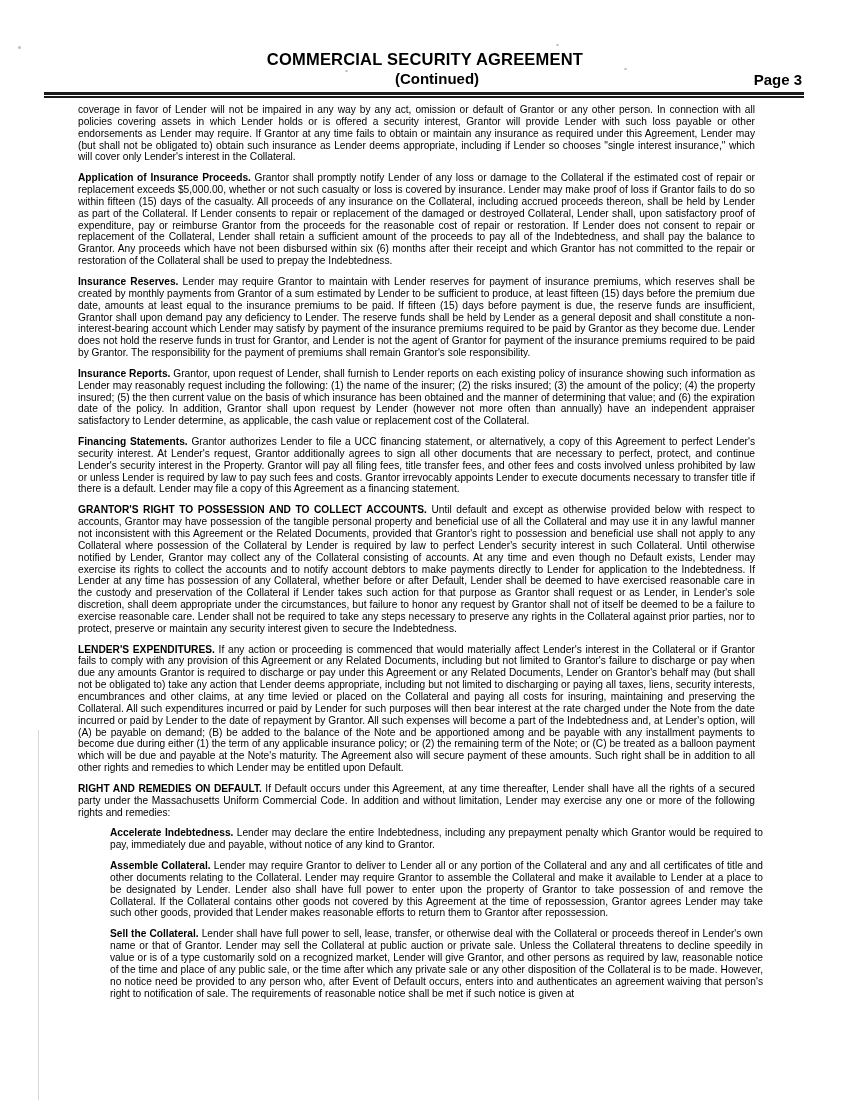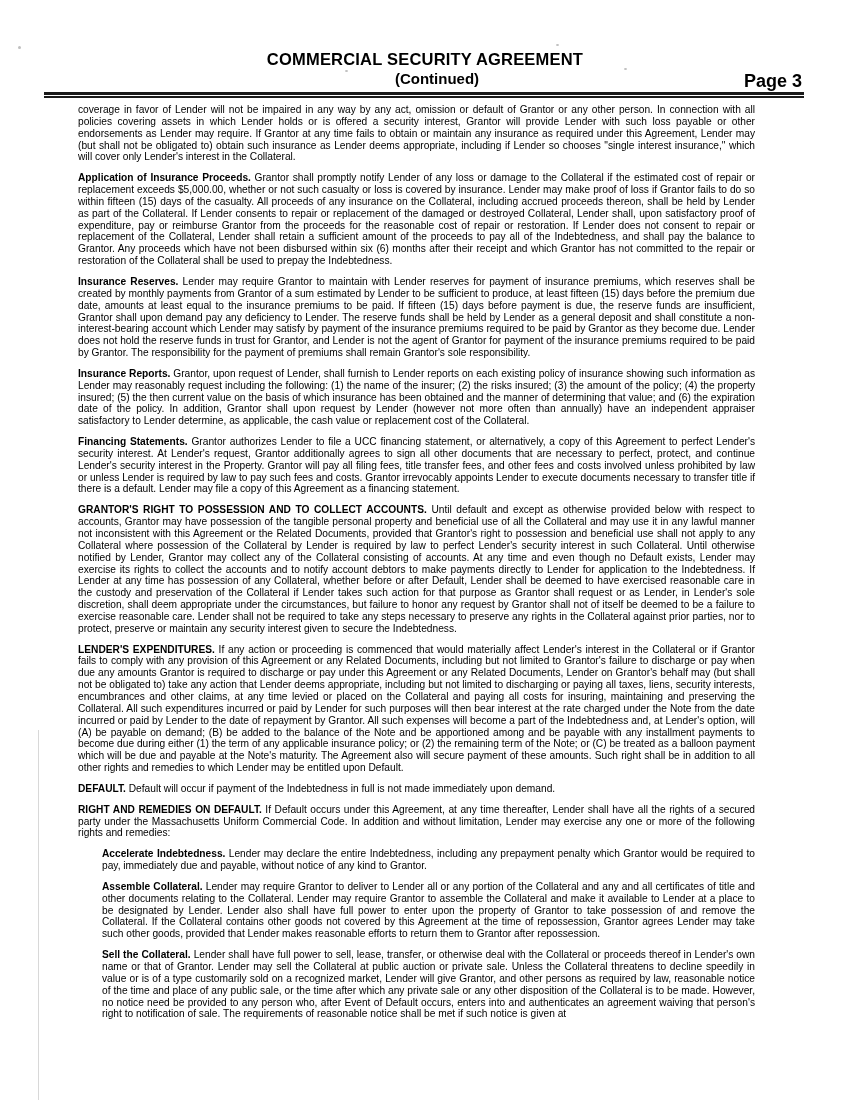--- a/index.html
+++ b/index.html
@@ -43,21 +43,21 @@
     left: 12px;
     width: 850px;
     text-align: center;
     font-size: 15px;
     font-weight: bold;
   }
   .page-number {
     position: absolute;
     top: 21px;
     right: 48px;
-    font-size: 18px;
+    font-size: 15px;
     font-weight: bold;
   }
 
   .rule-wrap {
     position: absolute;
     top: 92px;
     left: 44px;
     width: 760px;
   }
   .rule-thick {
@@ -84,21 +84,21 @@
     text-align: justify;
     text-justify: inter-word;
   }
   .para {
     margin: 0 0 9px 0;
     text-align: justify;
   }
   .para:last-child { margin-bottom: 0; }
 
   .para.indent {
-    margin-left: 24px;
+    margin-left: 32px;
     width: 653px;
   }
 
   .run-head {
     font-weight: bold;
   }
   .sec-head {
     font-weight: bold;
   }
 
@@ -146,21 +146,20 @@
     <p class="para"><span class="run-head">Insurance Reserves.</span><span>  Lender may require Grantor to maintain with Lender reserves for payment of insurance premiums, which reserves shall be created by monthly payments from Grantor of a sum estimated by Lender to be sufficient to produce, at least fifteen (15) days before the premium due date, amounts at least equal to the insurance premiums to be paid.  If fifteen (15) days before payment is due, the reserve funds are insufficient, Grantor shall upon demand pay any deficiency to Lender.  The reserve funds shall be held by Lender as a general deposit and shall constitute a non-interest-bearing account which Lender may satisfy by payment of the insurance premiums required to be paid by Grantor as they become due.  Lender does not hold the reserve funds in trust for Grantor, and Lender is not the agent of Grantor for payment of the insurance premiums required to be paid by Grantor.  The responsibility for the payment of premiums shall remain Grantor's sole responsibility.</span></p>
 
     <p class="para"><span class="run-head">Insurance Reports.</span><span>  Grantor, upon request of Lender, shall furnish to Lender reports on each existing policy of insurance showing such information as Lender may reasonably request including the following:  (1)  the name of the insurer;  (2)  the risks insured;  (3)  the amount of the policy;  (4)  the property insured;  (5)  the then current value on the basis of which insurance has been obtained and the manner of determining that value; and  (6)  the expiration date of the policy.  In addition, Grantor shall upon request by Lender (however not more often than annually) have an independent appraiser satisfactory to Lender determine, as applicable, the cash value or replacement cost of the Collateral.</span></p>
 
     <p class="para"><span class="run-head">Financing Statements.</span><span>  Grantor authorizes Lender to file a UCC financing statement, or alternatively, a copy of this Agreement to perfect Lender's security interest.  At Lender's request, Grantor additionally agrees to sign all other documents that are necessary to perfect, protect, and continue Lender's security interest in the Property.  Grantor will pay all filing fees, title transfer fees, and other fees and costs involved unless prohibited by law or unless Lender is required by law to pay such fees and costs.  Grantor irrevocably appoints Lender to execute documents necessary to transfer title if there is a default.  Lender may file a copy of this Agreement as a financing statement.</span></p>
 
     <p class="para"><span class="sec-head">GRANTOR'S RIGHT TO POSSESSION AND TO COLLECT ACCOUNTS.</span><span>  Until default and except as otherwise provided below with respect to accounts, Grantor may have possession of the tangible personal property and beneficial use of all the Collateral and may use it in any lawful manner not inconsistent with this Agreement or the Related Documents, provided that Grantor's right to possession and beneficial use shall not apply to any Collateral where possession of the Collateral by Lender is required by law to perfect Lender's security interest in such Collateral.  Until otherwise notified by Lender, Grantor may collect any of the Collateral consisting of accounts.  At any time and even though no Default exists, Lender may exercise its rights to collect the accounts and to notify account debtors to make payments directly to Lender for application to the Indebtedness.  If Lender at any time has possession of any Collateral, whether before or after Default, Lender shall be deemed to have exercised reasonable care in the custody and preservation of the Collateral if Lender takes such action for that purpose as Grantor shall request or as Lender, in Lender's sole discretion, shall deem appropriate under the circumstances, but failure to honor any request by Grantor shall not of itself be deemed to be a failure to exercise reasonable care.  Lender shall not be required to take any steps necessary to preserve any rights in the Collateral against prior parties, nor to protect, preserve or maintain any security interest given to secure the Indebtedness.</span></p>
 
     <p class="para"><span class="sec-head">LENDER'S EXPENDITURES.</span><span>  If any action or proceeding is commenced that would materially affect Lender's interest in the Collateral or if Grantor fails to comply with any provision of this Agreement or any Related Documents, including but not limited to Grantor's failure to discharge or pay when due any amounts Grantor is required to discharge or pay under this Agreement or any Related Documents, Lender on Grantor's behalf may (but shall not be obligated to) take any action that Lender deems appropriate, including but not limited to discharging or paying all taxes, liens, security interests, encumbrances and other claims, at any time levied or placed on the Collateral and paying all costs for insuring, maintaining and preserving the Collateral.  All such expenditures incurred or paid by Lender for such purposes will then bear interest at the rate charged under the Note from the date incurred or paid by Lender to the date of repayment by Grantor.  All such expenses will become a part of the Indebtedness and, at Lender's option, will  (A)  be payable on demand;  (B)  be added to the balance of the Note and be apportioned among and be payable with any installment payments to become due during either  (1)  the term of any applicable insurance policy; or  (2)  the remaining term of the Note; or  (C)  be treated as a balloon payment which will be due and payable at the Note's maturity.  The Agreement also will secure payment of these amounts.  Such right shall be in addition to all other rights and remedies to which Lender may be entitled upon Default.</span></p>
 
-    <p class="para"><span class="sec-head">DEFAULT.</span><span>  Default will occur if payment of the Indebtedness in full is not made immediately upon demand.</span></p>
 
     <p class="para"><span class="sec-head">RIGHT AND REMEDIES ON DEFAULT.</span><span>  If Default occurs under this Agreement, at any time thereafter, Lender shall have all the rights of a secured party under the Massachusetts Uniform Commercial Code.  In addition and without limitation, Lender may exercise any one or more of the following rights and remedies:</span></p>
 
     <p class="para indent"><span class="run-head">Accelerate Indebtedness.</span><span>  Lender may declare the entire Indebtedness, including any prepayment penalty which Grantor would be required to pay, immediately due and payable, without notice of any kind to Grantor.</span></p>
 
     <p class="para indent"><span class="run-head">Assemble Collateral.</span><span>  Lender may require Grantor to deliver to Lender all or any portion of the Collateral and any and all certificates of title and other documents relating to the Collateral.  Lender may require Grantor to assemble the Collateral and make it available to Lender at a place to be designated by Lender.  Lender also shall have full power to enter upon the property of Grantor to take possession of and remove the Collateral.  If the Collateral contains other goods not covered by this Agreement at the time of repossession, Grantor agrees Lender may take such other goods, provided that Lender makes reasonable efforts to return them to Grantor after repossession.</span></p>
 
     <p class="para indent"><span class="run-head">Sell the Collateral.</span><span>  Lender shall have full power to sell, lease, transfer, or otherwise deal with the Collateral or proceeds thereof in Lender's own name or that of Grantor.  Lender may sell the Collateral at public auction or private sale.  Unless the Collateral threatens to decline speedily in value or is of a type customarily sold on a recognized market, Lender will give Grantor, and other persons as required by law, reasonable notice of the time and place of any public sale, or the time after which any private sale or any other disposition of the Collateral is to be made.  However, no notice need be provided to any person who, after Event of Default occurs, enters into and authenticates an agreement waiving that person's right to notification of sale.  The requirements of reasonable notice shall be met if such notice is given at</span></p>
 
   </div>

